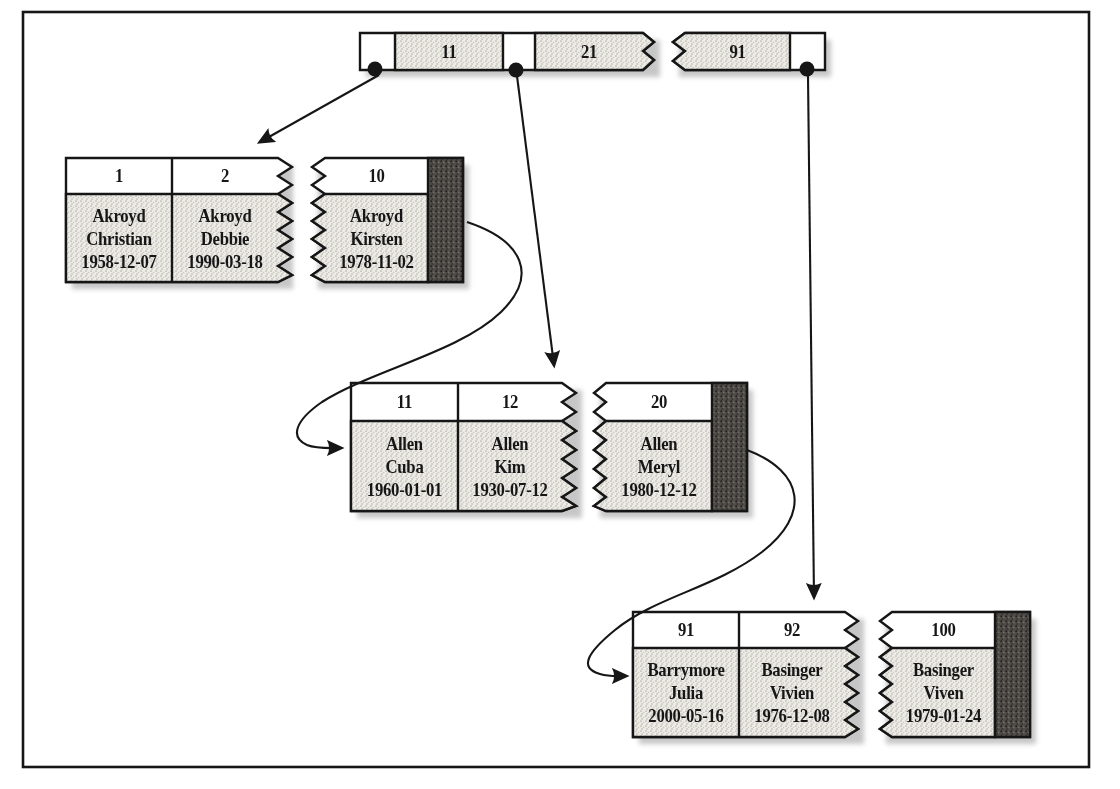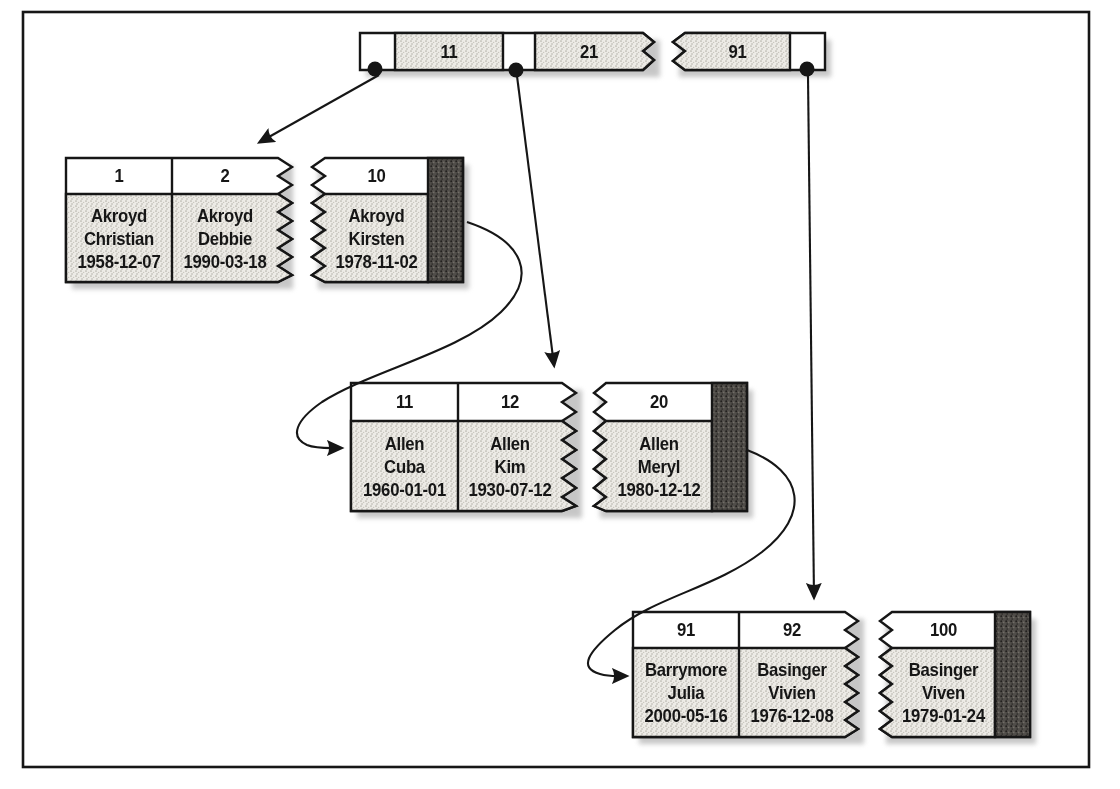--- a/index.html
+++ b/index.html
@@ -1,18 +1,18 @@
 <!DOCTYPE html>
 <html><head>
 <meta charset="utf-8">
 <style>
   html,body{margin:0;padding:0;background:#ffffff;}
   .stage{
     position:relative;width:1120px;height:789px;background:#ffffff;
-    font-family:Liberation Sans, sans-serif;overflow:hidden;
+    font-family:Liberation Serif, serif;overflow:hidden;
   }
   .layer{position:absolute;left:0;top:0;}
   .txt{
     position:absolute;display:flex;align-items:center;justify-content:center;
     font-weight:bold;color:#161616;transform:scaleX(.88);
     letter-spacing:-.3px;text-align:center;
   }
   .hdr{font-size:19px;}
   .bod{flex-direction:column;font-size:19px;line-height:23px;}
   .keytxt{font-size:19px;}

